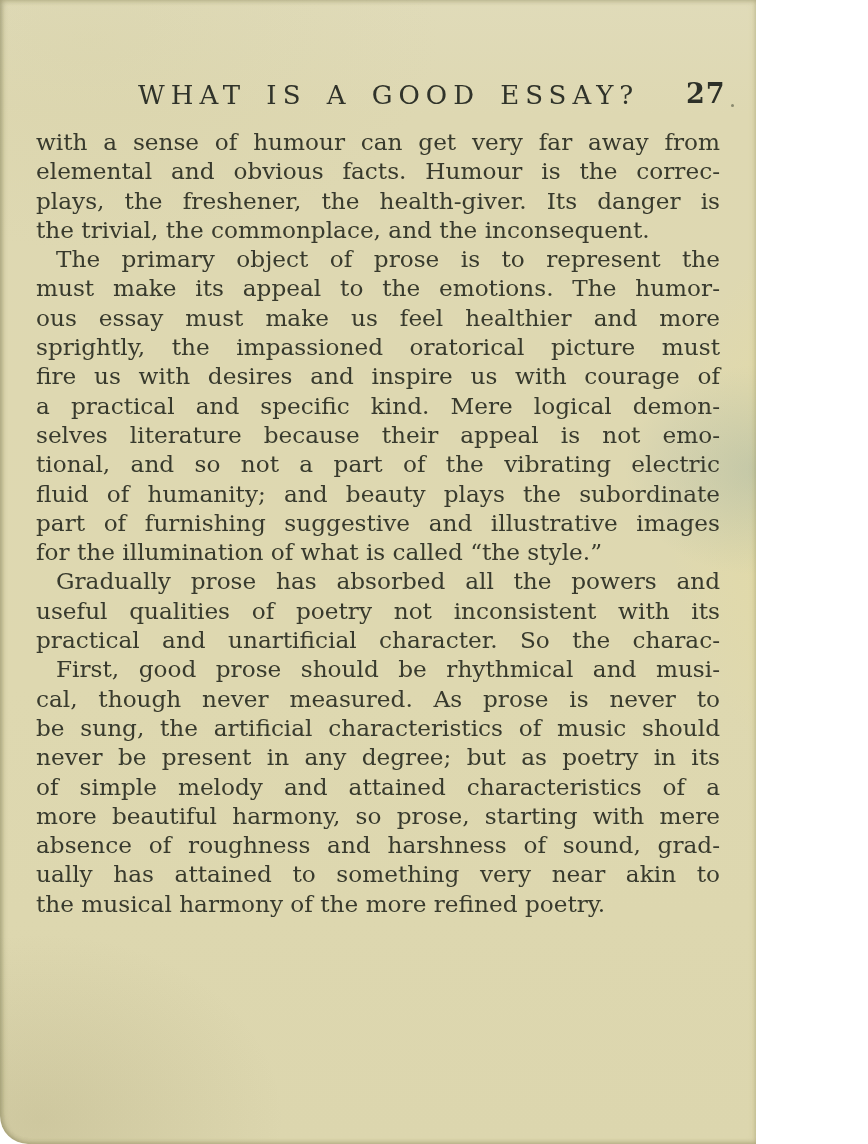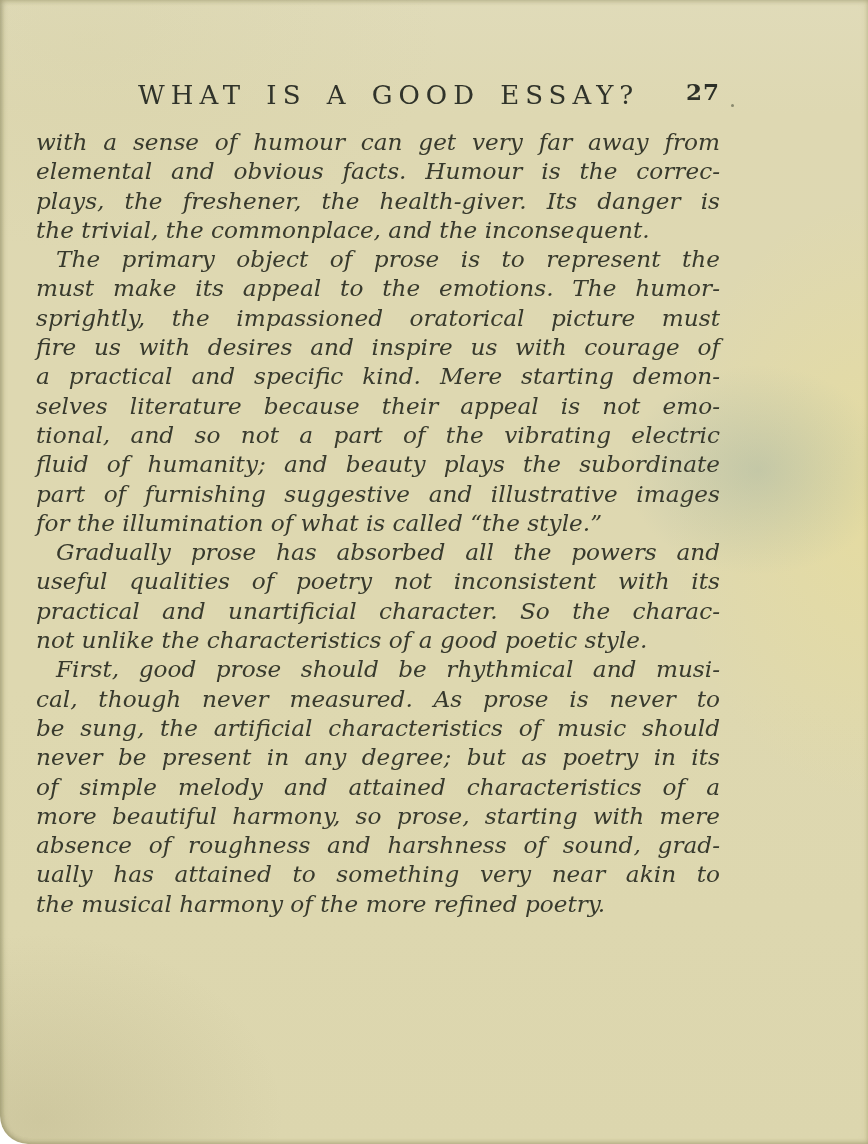--- a/index.html
+++ b/index.html
@@ -2,21 +2,21 @@
 <html><head>
 <meta charset="utf-8">
 <style>
   html, body {
     margin: 0;
     padding: 0;
     background: #ffffff;
   }
   .scan-root {
     position: relative;
-    width: 868px;
+    width: 756px;
     height: 1144px;
     overflow: hidden;
     background: #ffffff;
   }
   .page {
     position: absolute;
     inset: 0;
     border-bottom-left-radius: 28px;
     background:
       radial-gradient(190px 150px at 758px 470px, rgba(148,170,162,0.38), rgba(148,170,162,0) 70%),
@@ -42,21 +42,21 @@
     font-size: 26px;
     letter-spacing: 6px;
     word-spacing: 6px;
     color: #30332a;
     white-space: nowrap;
   }
   .page-number {
     position: absolute;
     left: 686px;
     top: 78px;
-    font-size: 23px;
+    font-size: 27px;
     font-weight: bold;
     color: #2d3028;
     letter-spacing: 1px;
   }
   .print-dot {
     position: absolute;
     left: 731px;
     top: 104px;
     width: 3px;
     height: 3px;
@@ -65,21 +65,20 @@
   }
   .body-text {
     position: absolute;
     left: 36px;
     top: 127px;
     width: 684px;
     font-family: "DejaVu Serif", "Liberation Serif", serif;
     font-size: 23.2px;
     line-height: 29.3px;
     color: #383a2d;
-    font-style: italic;
   }
   .line {
     text-align: justify;
     text-align-last: justify;
     white-space: normal;
   }
   .line.para-end {
     text-align-last: auto;
   }
   .line.indent {
@@ -96,32 +95,32 @@
       <div class="page-number">27</div>
       <span class="print-dot"></span>
     </div>
     <div class="body-text" id="body-text">
         <div class="line">with a sense of humour can get very far away from</div>
         <div class="line">elemental and obvious facts.  Humour is the correc-</div>
         <div class="line">plays, the freshener, the health-giver.  Its danger is</div>
         <div class="line para-end">the trivial, the commonplace, and the inconsequent.</div>
         <div class="line indent">The primary object of prose is to represent the</div>
         <div class="line">must make its appeal to the emotions.  The humor-</div>
+        <div class="line">ous essay must make us feel healthier and more</div>
         <div class="line">sprightly, the impassioned oratorical picture must</div>
         <div class="line">fire us with desires and inspire us with courage of</div>
-        <div class="line">a practical and specific kind.  Mere starting demon-</div>
+        <div class="line">a practical and specific kind.  Mere logical demon-</div>
         <div class="line">selves literature because their appeal is not emo-</div>
         <div class="line">tional, and so not a part of the vibrating electric</div>
         <div class="line">fluid of humanity; and beauty plays the subordinate</div>
         <div class="line">part of furnishing suggestive and illustrative images</div>
         <div class="line para-end">for the illumination of what is called “the style.”</div>
         <div class="line indent">Gradually prose has absorbed all the powers and</div>
         <div class="line">useful qualities of poetry not inconsistent with its</div>
         <div class="line">practical and unartificial character.  So the charac-</div>
-        <div class="line para-end">not unlike the characteristics of a good poetic style.</div>
         <div class="line indent">First, good prose should be rhythmical and musi-</div>
         <div class="line">cal, though never measured.  As prose is never to</div>
         <div class="line">be sung, the artificial characteristics of music should</div>
         <div class="line">never be present in any degree; but as poetry in its</div>
         <div class="line">of simple melody and attained characteristics of a</div>
         <div class="line">more beautiful harmony, so prose, starting with mere</div>
         <div class="line">absence of roughness and harshness of sound, grad-</div>
         <div class="line">ually has attained to something very near akin to</div>
         <div class="line para-end">the musical harmony of the more refined poetry.</div>
       </div>

